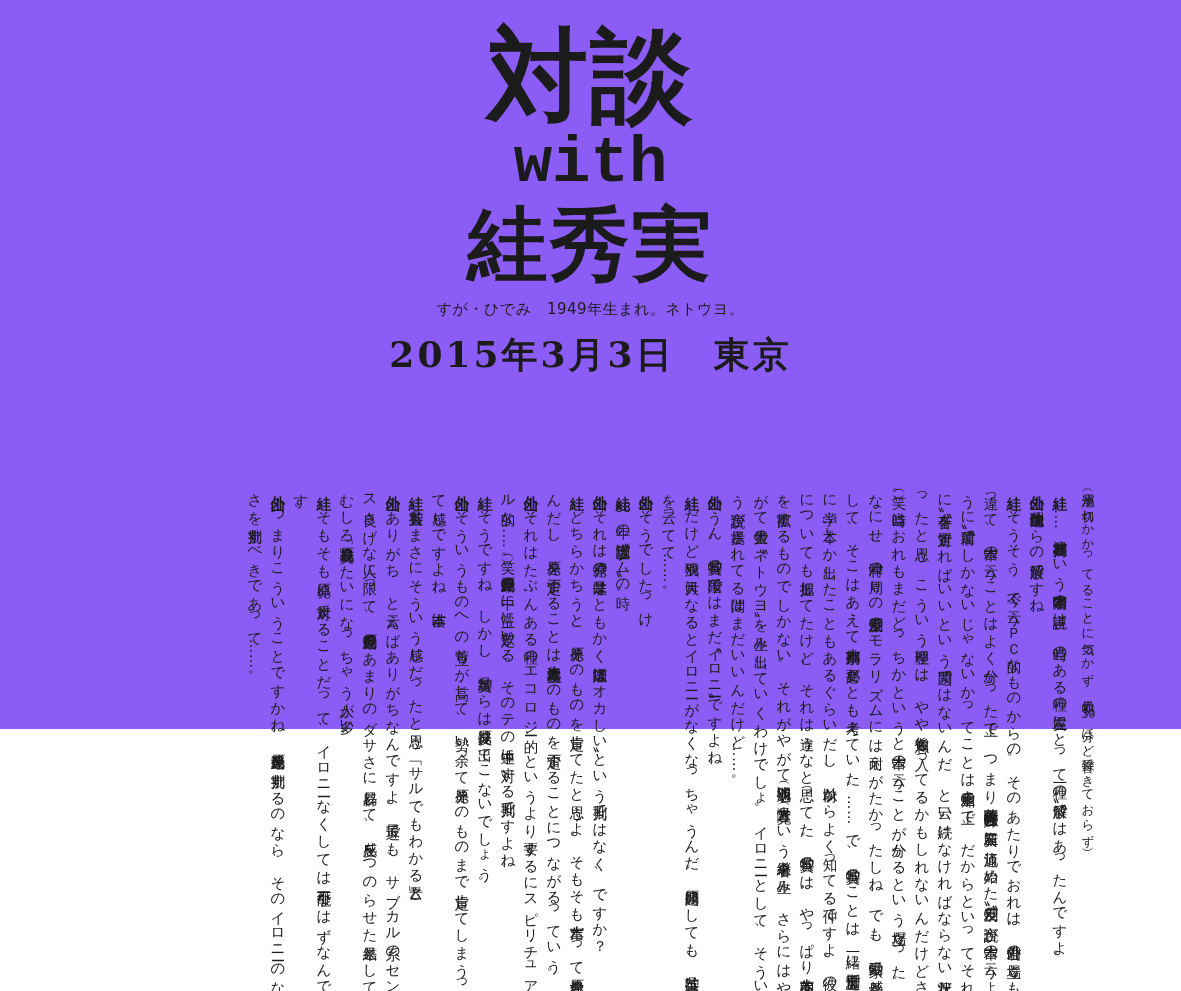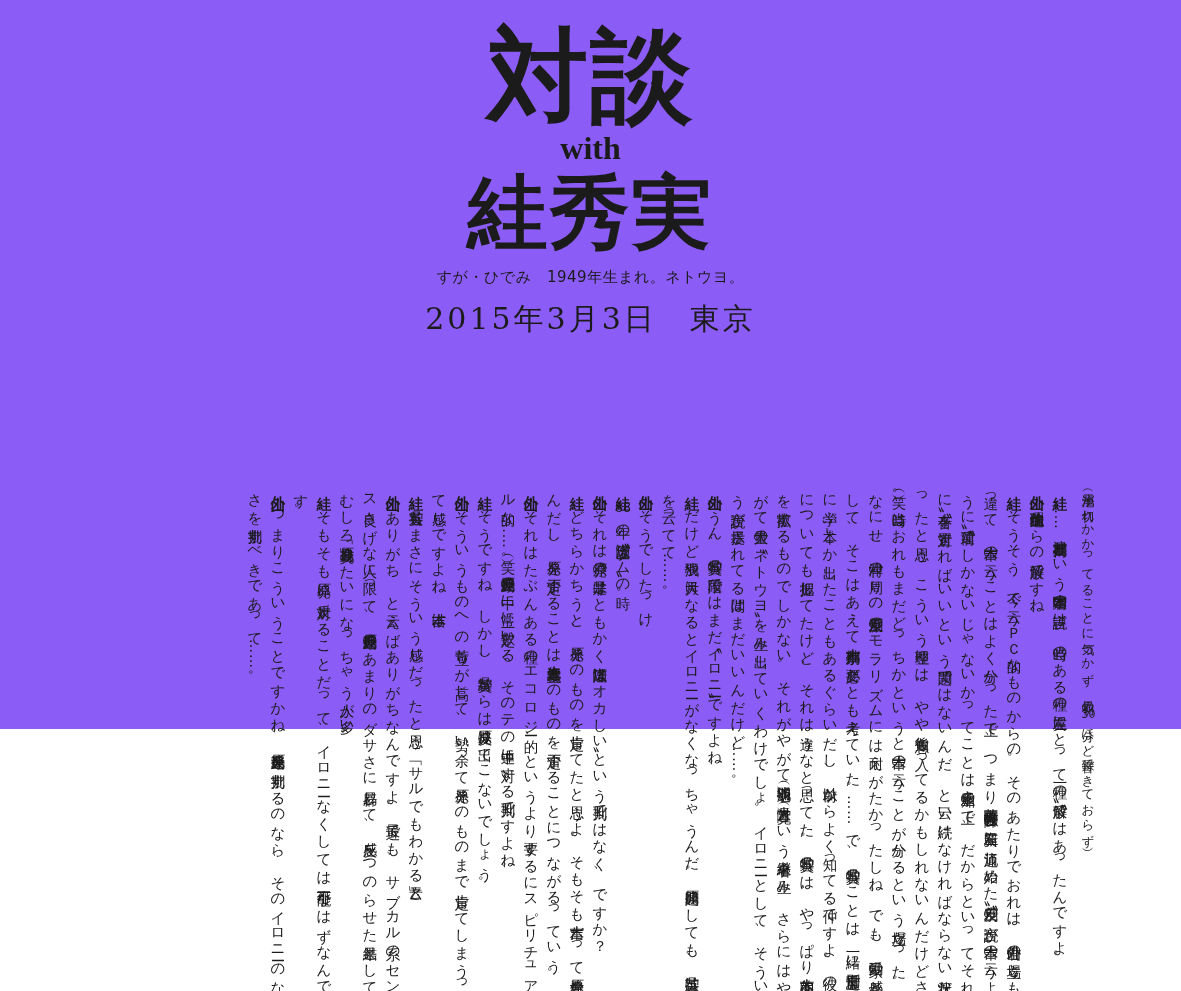--- a/index.html
+++ b/index.html
@@ -18,44 +18,44 @@
     text-align: center;
   }
   .title-main {
     font-family: "DejaVu Serif", "Liberation Serif", serif;
     font-weight: 700;
     font-size: 102px;
     line-height: 1.04;
     letter-spacing: 2px;
   }
   .title-with {
-    font-family: Liberation Serif, serif;
+    font-family: Liberation Mono, monospace;
     font-weight: 700;
-    font-size: 32px;
+    font-size: 64px;
     line-height: 1.0;
     margin-top: 4px;
     text-align: center;
   }
   .title-name {
     font-family: "DejaVu Serif", "Liberation Serif", serif;
     font-weight: 700;
     font-size: 80px;
     line-height: 1.05;
     letter-spacing: 2px;
     margin-top: 6px;
   }
   .author-bio {
     font-size: 15px;
     margin-top: 14px;
     letter-spacing: 0.5px;
   }
   .dateline {
     font-family: "DejaVu Serif", "Liberation Serif", serif;
-    font-weight: 400;
-    font-size: 30px;
+    font-weight: 700;
+    font-size: 36px;
     margin-top: 12px;
     letter-spacing: 3px;
   }
 
   
   .body-block {
     position: absolute;
     top: 484px; left: 86px;
     width: 1014px; height: 504px;
     writing-mode: vertical-rl;

